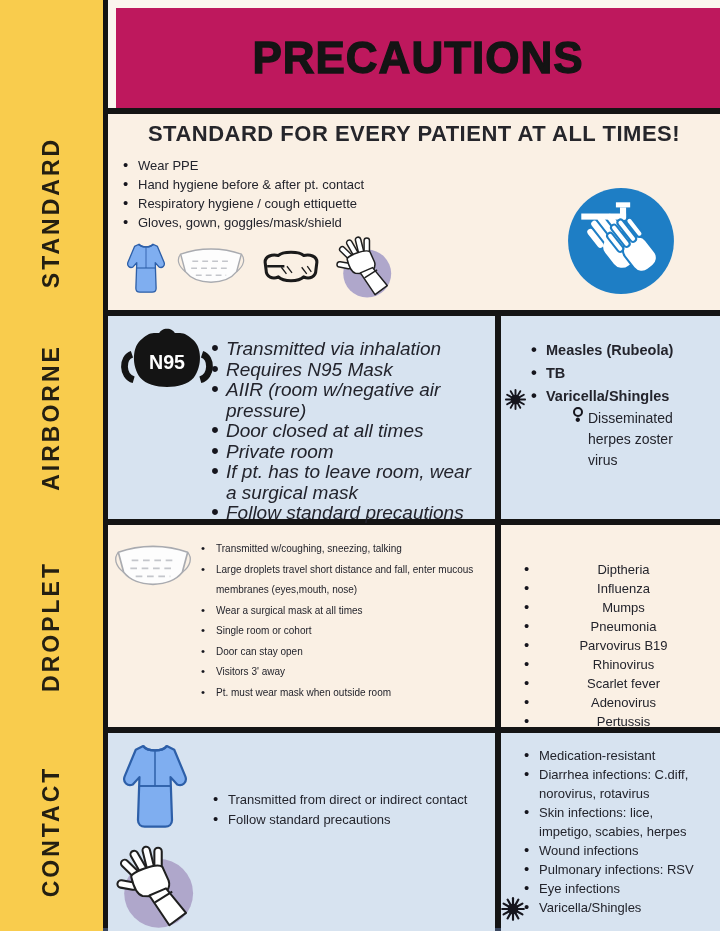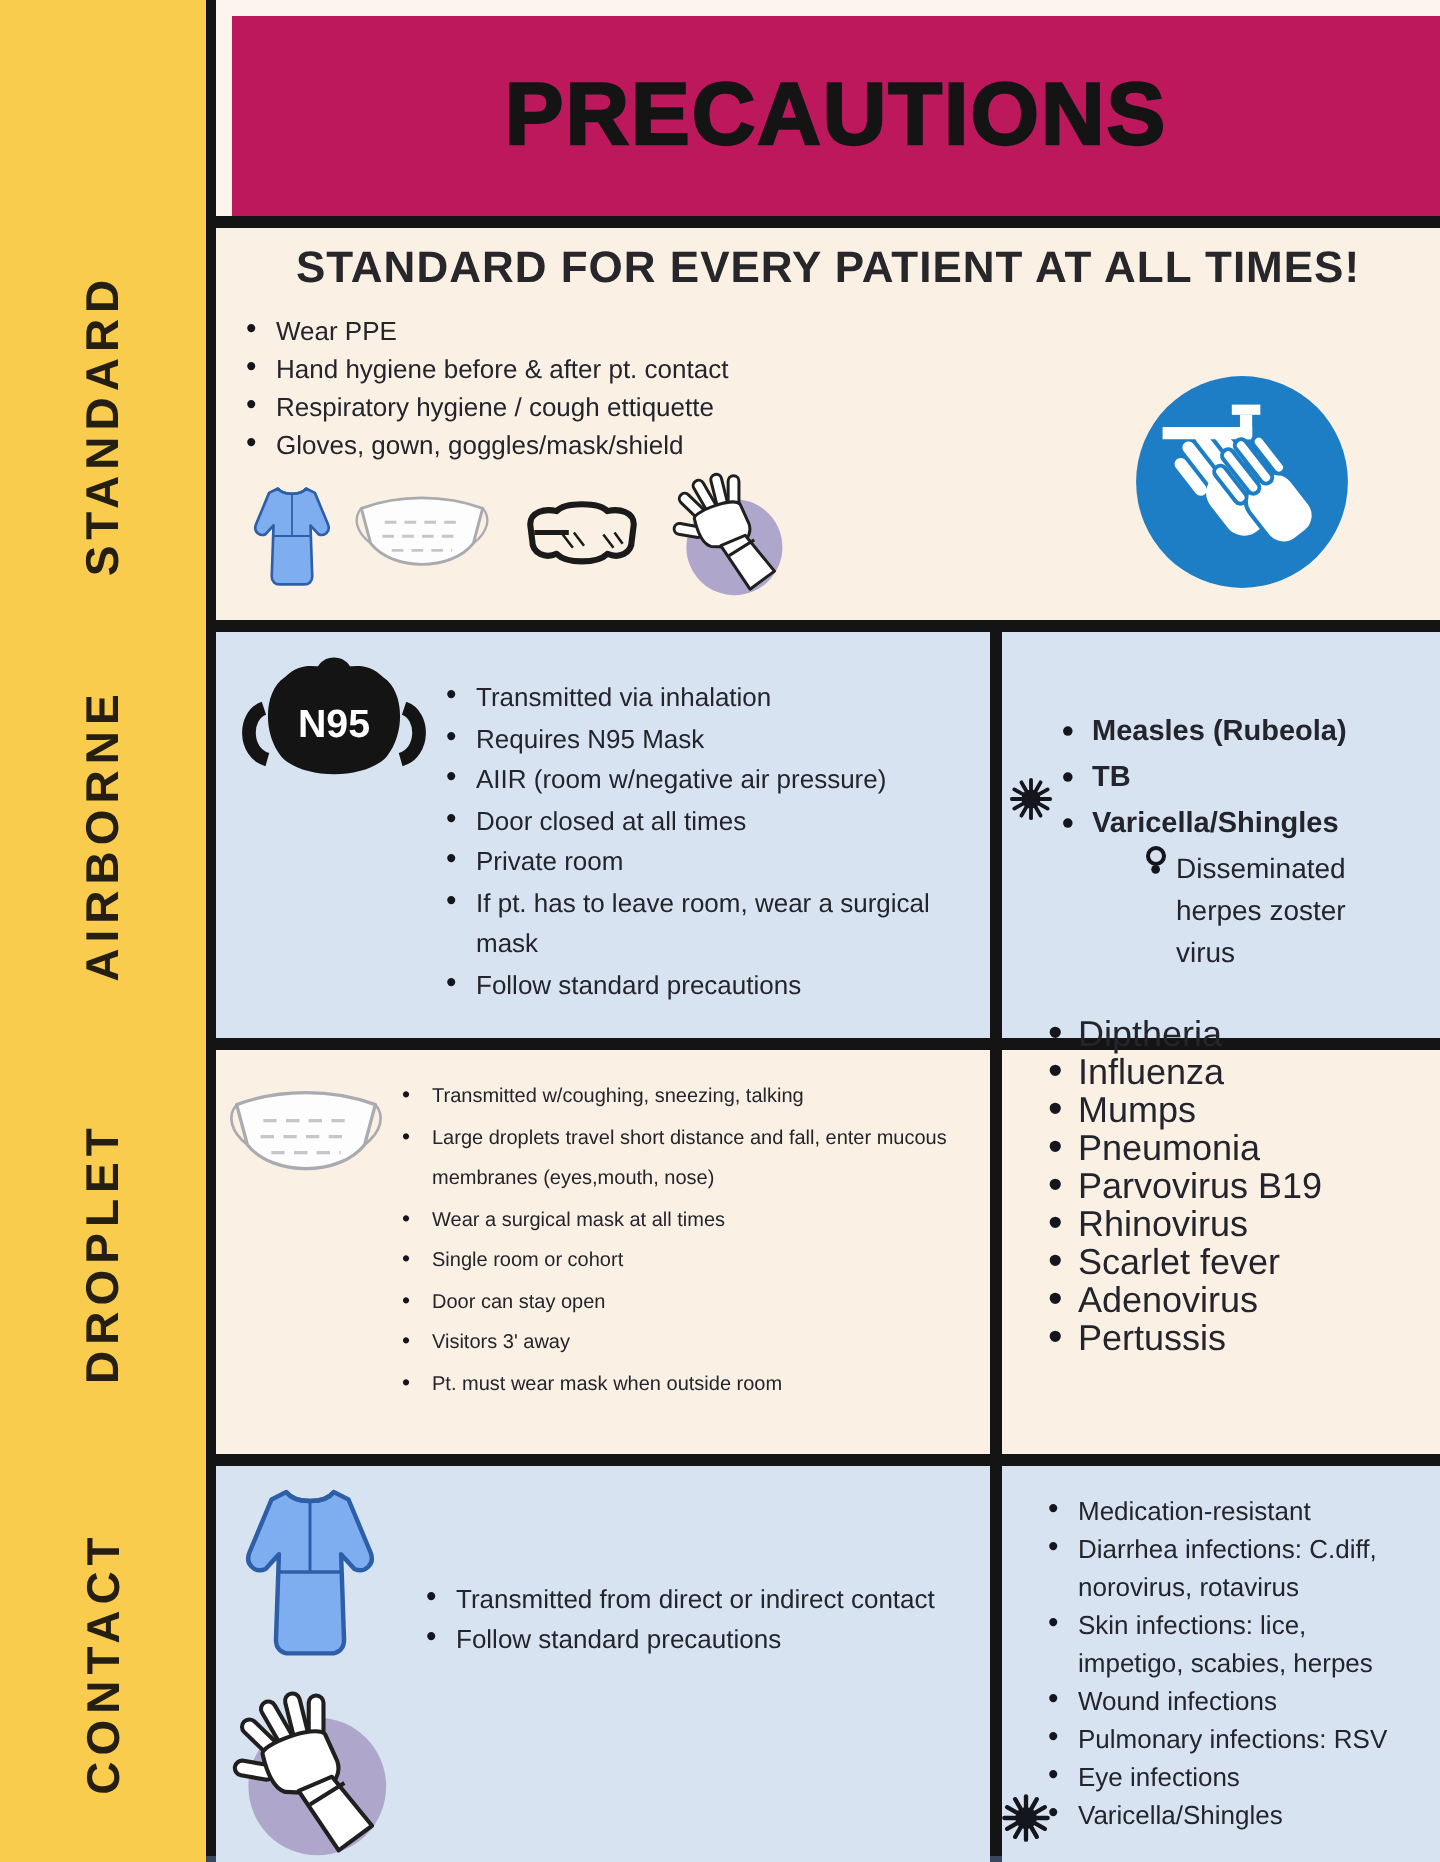--- a/index.html
+++ b/index.html
@@ -46,31 +46,31 @@
   .con-right { left:501px; top:733px; width:219px; height:198px; background:#D7E3F0; }
   
   .std-heading {
     position:absolute; left:108px; top:121px; width:612px; text-align:center;
     font-size:22px; font-weight:600; letter-spacing:0.5px; color:#26262b;
   }
   ul.b { list-style:none; margin:0; padding:0; position:absolute; }
   ul.b li { position:relative; padding-left:16px; }
   ul.b li::before { content:"\2022"; position:absolute; left:1px; top:-1px; font-size:1.15em; color:#15151d; }
   .std-list { left:122px; top:156px; width:360px; font-size:13px; line-height:19px; }
-  .air-list { left:222px; top:339px; width:262px; font-size:13px; line-height:20.5px; }
-  .air-diseases { left:530px; top:357px; width:180px; font-size:14.5px; font-weight:bold; line-height:19px; }
+  .air-list { left:210px; top:339px; width:262px; font-size:19px; line-height:20.5px;font-style:italic; }
+  .air-diseases { left:530px; top:341px; width:180px; font-size:14.5px; font-weight:bold; line-height:19px; }
   .air-diseases > li { margin-bottom:4px; }
   .sub-list { list-style:none; margin:2px 0 0 26px; padding:0; font-size:14px; font-weight:normal; width:125px; line-height:21px; }
   .sub-list li { position:relative; padding-left:18px; }
   .sub-list li::before {
     content:""; position:absolute; left:1px; top:6px; width:6px; height:6px;
     border:2px solid #15151d; border-radius:50%;
   }
   .dro-list { left:200px; top:539px; width:284px; font-size:10px; line-height:20.5px; }
-  .dro-diseases { left:523px; top:508px; width:185px; font-size:18px; line-height:19px; }
+  .dro-diseases { left:523px; top:560px; width:185px; font-size:13px; line-height:19px;text-align:center; }
   .con-list { left:212px; top:790px; width:280px; font-size:13px; line-height:20.3px; }
   .con-diseases { left:523px; top:746px; width:182px; font-size:13px; line-height:19px; }
   
   .icon { position:absolute; }
   .ic-gown-s  { left:124px; top:236px; width:44px; height:64px; }
   .ic-mask-s  { left:176px; top:242px; width:70px; height:50px; }
   .ic-goggles { left:258px; top:240px; width:66px; height:54px; }
   .ic-glove-s { left:336px; top:232px; width:60px; height:70px; }
   .ic-wash    { left:565px; top:185px; width:112px; height:112px; }
   .ic-n95     { left:120px; top:320px; width:94px; height:88px;text-align:right; }

